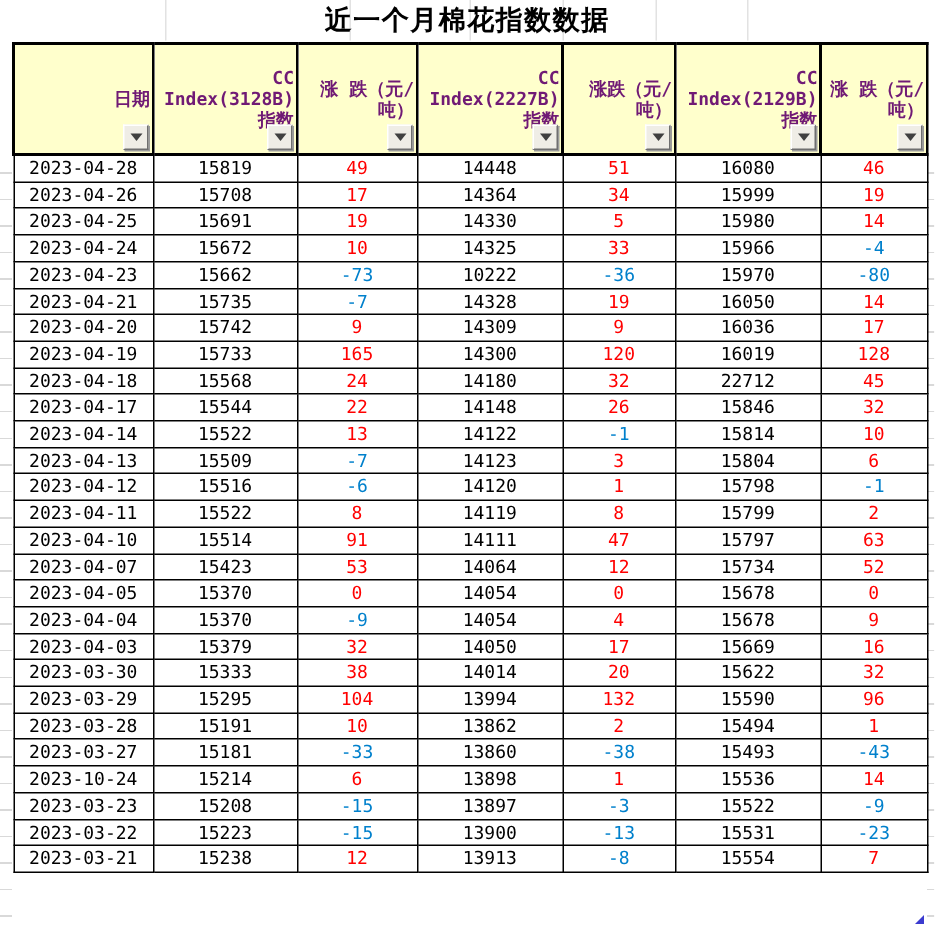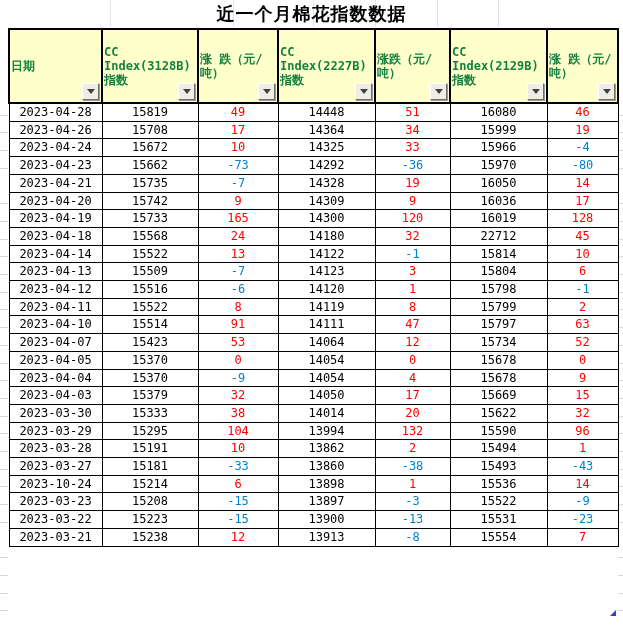--- a/index.html
+++ b/index.html
@@ -11,21 +11,21 @@
       repeating-linear-gradient(to bottom, rgba(0,0,0,0) 0px, rgba(0,0,0,0) 16.7px, #d9d9d9 16.7px, #d9d9d9 17.7px);}
   #left-stubs{left:0;width:8px;}
   #right-stubs{left:618px;width:5px;}
 
   #title{position:absolute;top:0;left:0;width:623px;height:28px;line-height:27px;
          text-align:center;font-family:"DejaVu Serif","Liberation Serif",serif;
          font-weight:bold;font-size:18px;color:#000;letter-spacing:1px;}
 
   table{position:absolute;left:8px;top:28px;width:609px;border-collapse:collapse;table-layout:fixed;}
   th{background:var(--header-bg,#FFFFCC);border:2px solid var(--border,#000);
-     font-weight:bold;font-size:12px;line-height:14px;color:#15803d;text-align:left;
+     font-weight:bold;font-size:12px;line-height:14px;color:#701a75;text-align:right;
      vertical-align:middle;padding:1px 1px;position:relative;white-space:pre-line;}
   thead tr{height:60px;}
   tbody td{border:1px solid var(--border,#000);font-size:12px;text-align:center;
            padding:0;height:16.7px;line-height:16.7px;color:#000;background:#fff;
            overflow:hidden;}
   tbody tr{height:17.66px;}
   .c-pos{color:var(--positive,#FF0000);}
   .c-neg{color:var(--negative,#0080CC);}
 
   .filter-btn{position:absolute;right:2px;bottom:2px;width:15px;height:15px;
@@ -116,33 +116,42 @@
         <tr>
           <td>2023-04-26</td>
           <td>15708</td>
           <td class="c-pos">17</td>
           <td>14364</td>
           <td class="c-pos">34</td>
           <td>15999</td>
           <td class="c-pos">19</td>
         </tr>
         <tr>
+          <td>2023-04-25</td>
+          <td>15691</td>
+          <td class="c-pos">19</td>
+          <td>14330</td>
+          <td class="c-pos">5</td>
+          <td>15980</td>
+          <td class="c-pos">14</td>
+        </tr>
+        <tr>
           <td>2023-04-24</td>
           <td>15672</td>
           <td class="c-pos">10</td>
           <td>14325</td>
           <td class="c-pos">33</td>
           <td>15966</td>
           <td class="c-neg">-4</td>
         </tr>
         <tr>
           <td>2023-04-23</td>
           <td>15662</td>
           <td class="c-neg">-73</td>
-          <td>14292</td>
+          <td>10222</td>
           <td class="c-neg">-36</td>
           <td>15970</td>
           <td class="c-neg">-80</td>
         </tr>
         <tr>
           <td>2023-04-21</td>
           <td>15735</td>
           <td class="c-neg">-7</td>
           <td>14328</td>
           <td class="c-pos">19</td>
@@ -170,20 +179,29 @@
         <tr>
           <td>2023-04-18</td>
           <td>15568</td>
           <td class="c-pos">24</td>
           <td>14180</td>
           <td class="c-pos">32</td>
           <td>22712</td>
           <td class="c-pos">45</td>
         </tr>
         <tr>
+          <td>2023-04-17</td>
+          <td>15544</td>
+          <td class="c-pos">22</td>
+          <td>14148</td>
+          <td class="c-pos">26</td>
+          <td>15846</td>
+          <td class="c-pos">32</td>
+        </tr>
+        <tr>
           <td>2023-04-14</td>
           <td>15522</td>
           <td class="c-pos">13</td>
           <td>14122</td>
           <td class="c-neg">-1</td>
           <td>15814</td>
           <td class="c-pos">10</td>
         </tr>
         <tr>
           <td>2023-04-13</td>
@@ -248,21 +266,21 @@
           <td>15678</td>
           <td class="c-pos">9</td>
         </tr>
         <tr>
           <td>2023-04-03</td>
           <td>15379</td>
           <td class="c-pos">32</td>
           <td>14050</td>
           <td class="c-pos">17</td>
           <td>15669</td>
-          <td class="c-pos">15</td>
+          <td class="c-pos">16</td>
         </tr>
         <tr>
           <td>2023-03-30</td>
           <td>15333</td>
           <td class="c-pos">38</td>
           <td>14014</td>
           <td class="c-pos">20</td>
           <td>15622</td>
           <td class="c-pos">32</td>
         </tr>

